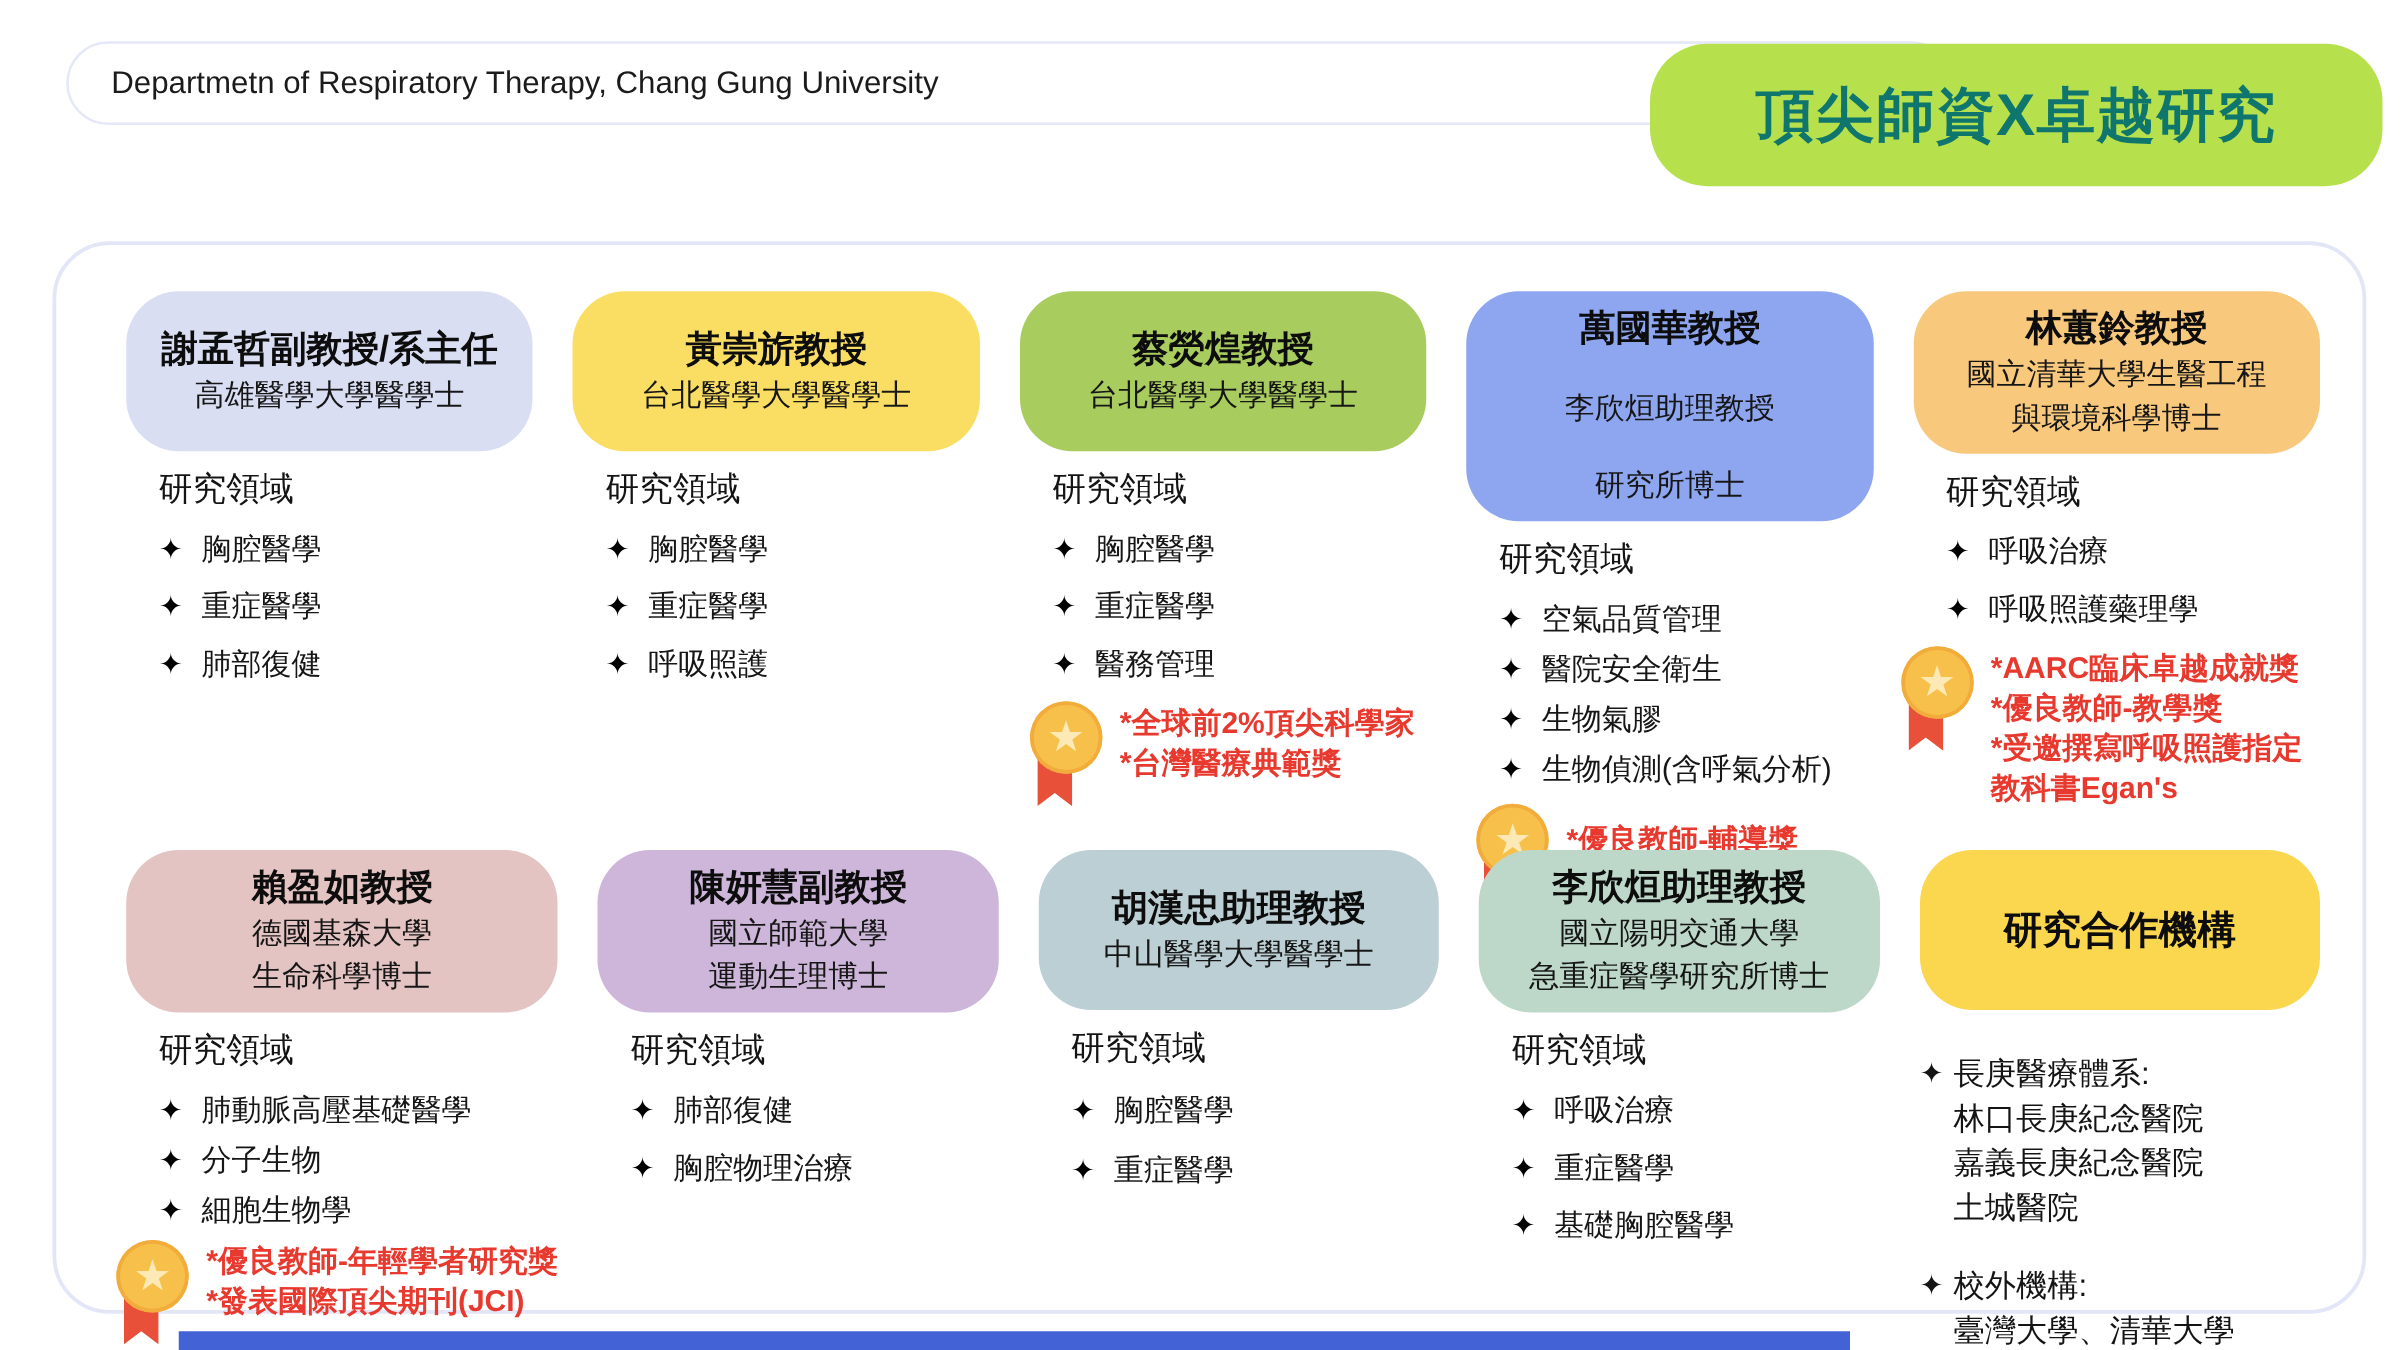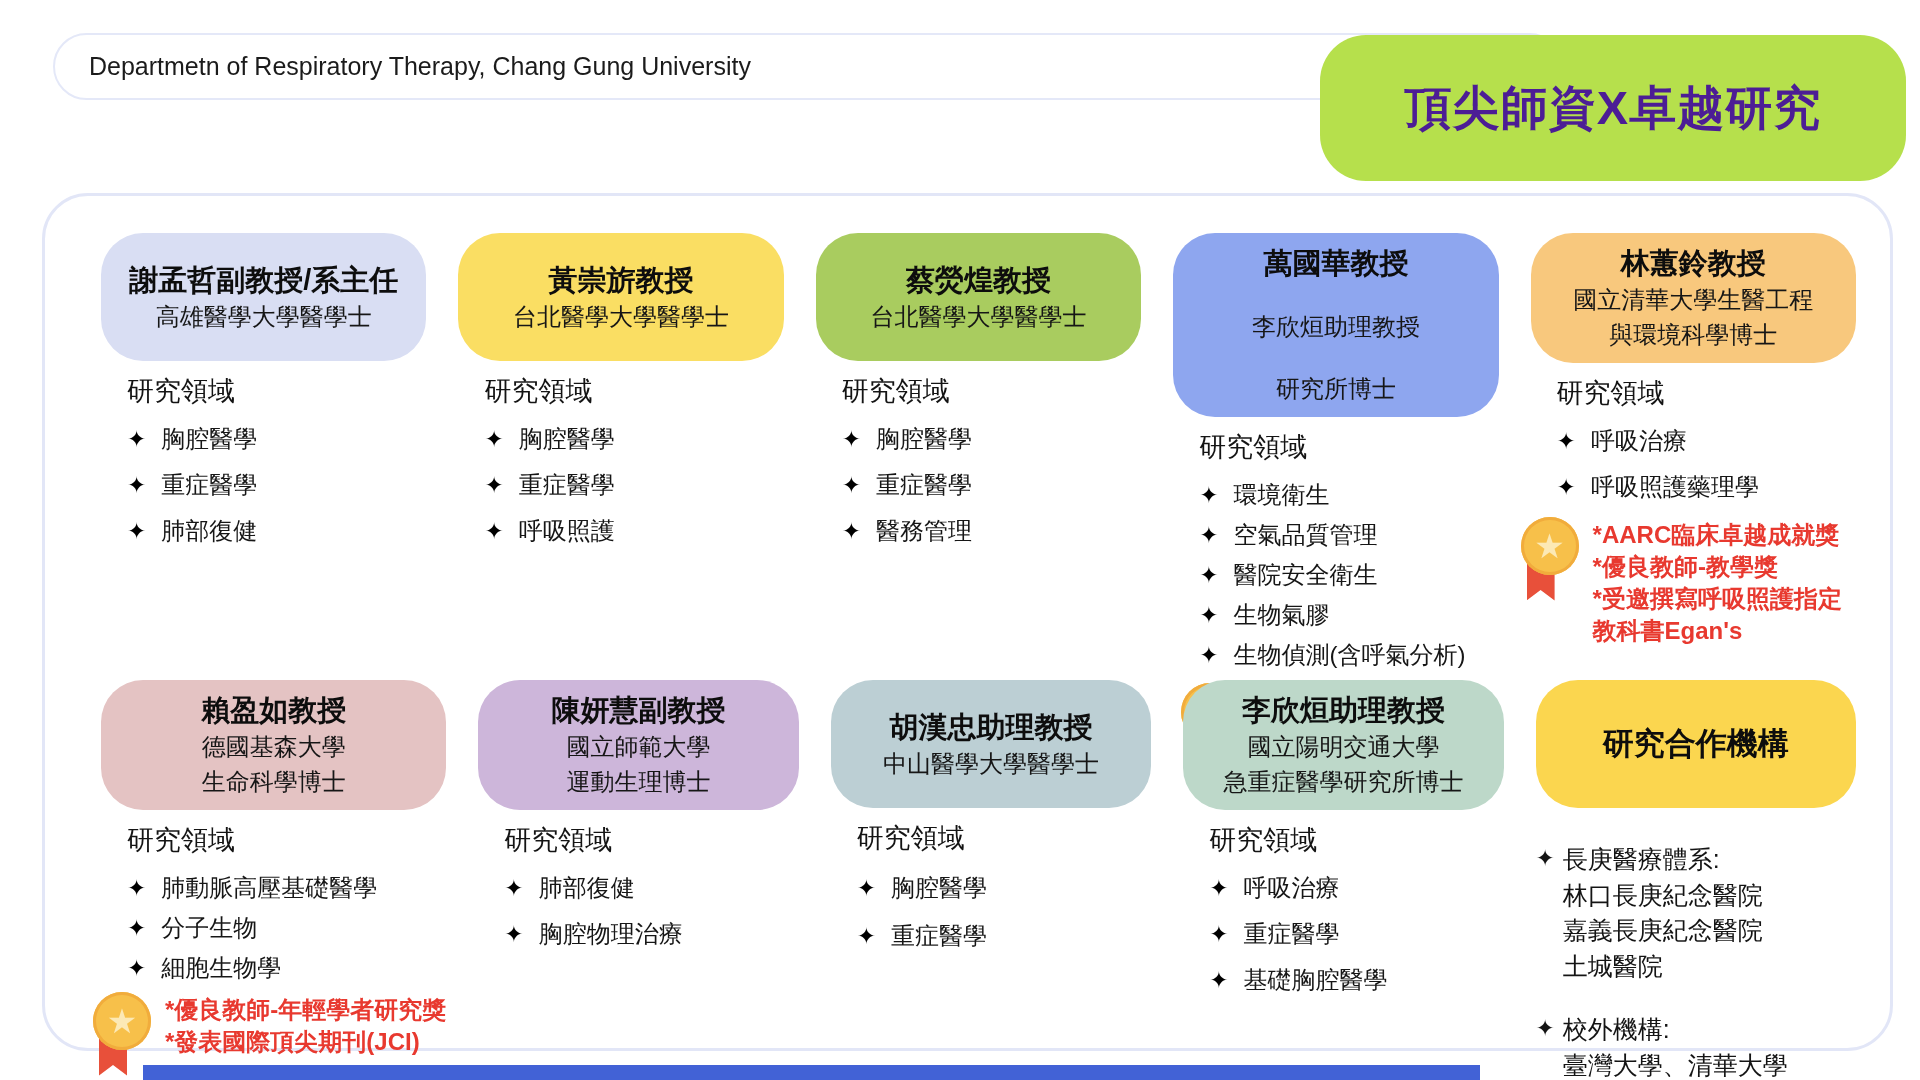--- a/index.html
+++ b/index.html
@@ -10,23 +10,23 @@
     color:#111;
   }
   
   .topbar {
     position:absolute; left:53px; top:33px; width:1510px; height:67px;
     background:#fff; border:2px solid #e4e8f8; border-radius:36px;
     display:flex; align-items:center; padding-left:34px; box-sizing:border-box;
     font-size:25px; color:#1b1b1b;
   }
   .badge {
-    position:absolute; left:1320px; top:35px; width:586px; height:146px;
+    position:absolute; left:1320px; top:35px; width:586px; height:114px;
     border-radius:46px; display:flex; align-items:center; justify-content:center;
-    font-size:47px; font-weight:800; color:#4c1d95; letter-spacing:1px; z-index:5;
+    font-size:47px; font-weight:800; color:#0f766e; letter-spacing:1px; z-index:5;
   }
   
   .board {
     position:absolute; left:42px; top:193px; width:1851px; height:858px;
     background:#fff; border:3px solid #e2e6f7; border-radius:46px;
     box-sizing:border-box;
   }
   .row {
     position:absolute; left:56px; right:34px;
     display:grid; grid-template-columns:repeat(5,1fr); column-gap:32px;
@@ -120,32 +120,41 @@
         <div class="fdeg">台北醫學大學醫學士</div>
       </div>
       <div class="research">
         <div class="rtitle">研究領域</div>
         <ul class="areas">
           <li>胸腔醫學</li>
           <li>重症醫學</li>
           <li>醫務管理</li>
         </ul>
       </div>
+      <div class="award">
+        <div class="medal">
+            <div class="ribbon"></div>
+            <div class="disc"></div>
+          </div>
+        <div class="award-text">
+          <div>*全球前2%頂尖科學家</div>
+          <div>*台灣醫療典範獎</div>
+        </div>
+      </div>
     </div>
 
     <div class="cell">
       <div class="pill" style="background-color: rgb(142, 166, 239); gap: 27px;">
         <div class="fname">萬國華教授</div>
         <div class="fdeg">李欣烜助理教授</div>
         <div class="fdeg">研究所博士</div>
       </div>
       <div class="research">
         <div class="rtitle">研究領域</div>
         <ul class="areas tight">
-          <li>環境衛生</li>
           <li>空氣品質管理</li>
           <li>醫院安全衛生</li>
           <li>生物氣膠</li>
           <li>生物偵測(含呼氣分析)</li>
         </ul>
       </div>
       <div class="award">
         <div class="medal">
             <div class="ribbon"></div>
             <div class="disc"></div>

